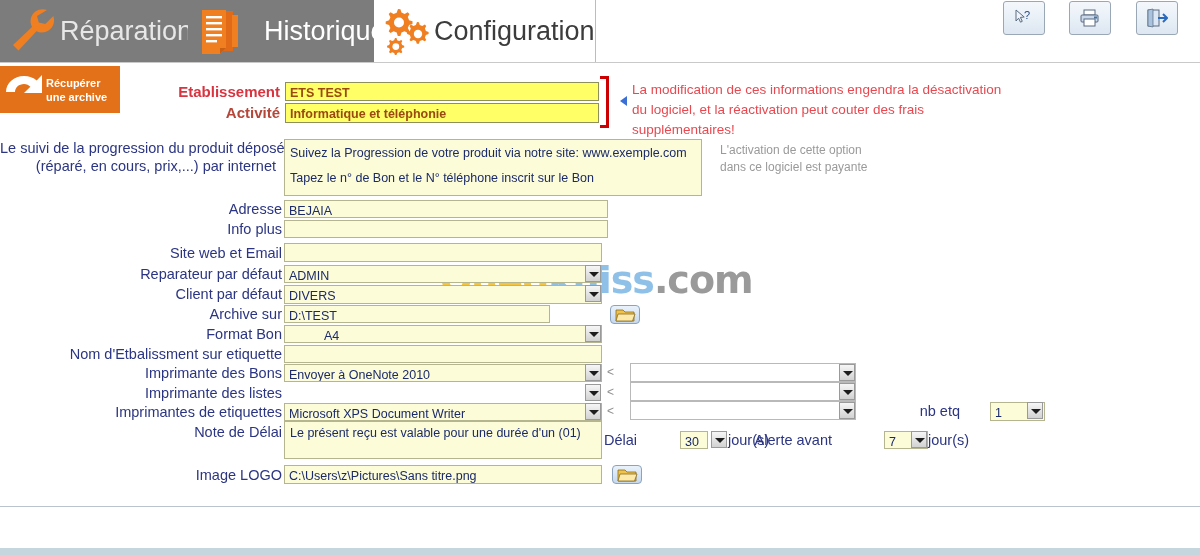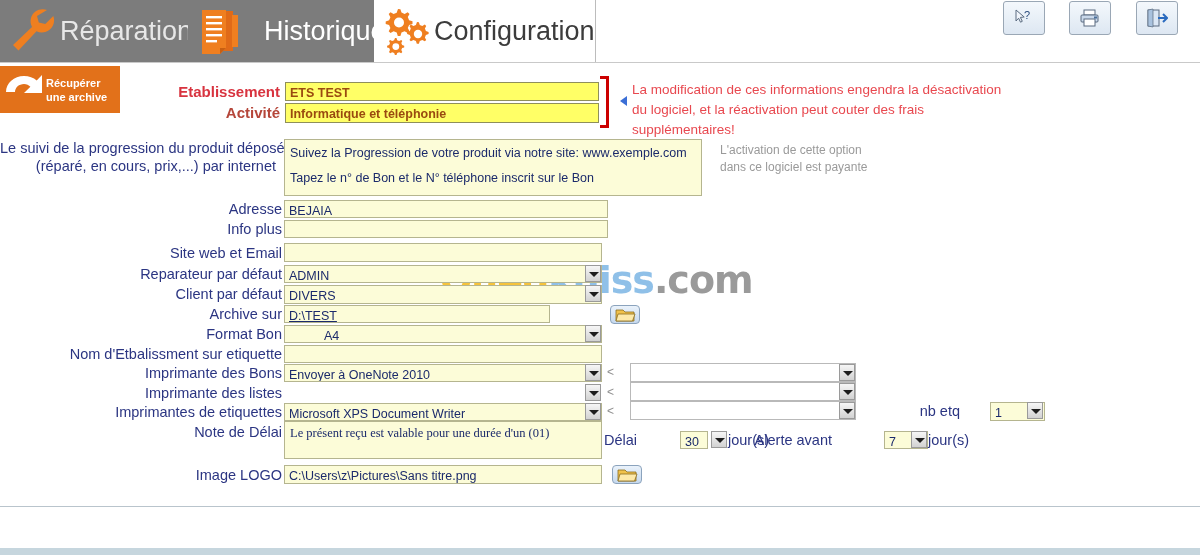--- a/index.html
+++ b/index.html
@@ -201,21 +201,21 @@
 
 <div class="lab" style="left:60px;top:266px;width:222px;">Reparateur par défaut</div>
 <div class="fld" style="left:284px;top:265px;width:318px;height:18px;">ADMIN</div>
 <div class="combo-arrow" style="left:585px;top:265px;"></div>
 
 <div class="lab" style="left:60px;top:286px;width:222px;">Client par défaut</div>
 <div class="fld" style="left:284px;top:285px;width:318px;height:19px;">DIVERS</div>
 <div class="combo-arrow" style="left:585px;top:285px;"></div>
 
 <div class="lab" style="left:60px;top:306px;width:222px;">Archive sur</div>
-<div class="fld" style="left:284px;top:305px;width:266px;height:18px;text-decoration:underline;">D:\TEST</div>
+<div class="fld" style="left:284px;top:305px;width:266px;height:18px;">D:\TEST</div>
 <div class="browse" style="left:610px;top:305px;">
   <svg width="22" height="15" viewBox="0 0 22 15">
     <path d="M1 2h7l2 2h9v9H1z" fill="#f0c14b" stroke="#8a6d1f" stroke-width="0.8"></path>
     <path d="M3 6h17l-2.5 7H1z" fill="#fde9a9" stroke="#8a6d1f" stroke-width="0.8"></path>
   </svg>
 </div>
 
 <div class="lab" style="left:60px;top:326px;width:222px;">Format Bon</div>
 <div class="fld" style="left:284px;top:325px;width:318px;height:18px;padding-left:39px;">A4</div>
 <div class="combo-arrow" style="left:585px;top:325px;"></div>
@@ -242,21 +242,21 @@
 <div class="combo-arrow" style="left:585px;top:403px;"></div>
 <div class="lt-mark" style="left:607px;top:404px;">&lt;</div>
 <div class="fld fld-white" style="left:630px;top:401px;width:226px;height:19px;"></div>
 <div class="combo-arrow" style="left:839px;top:402px;"></div>
 
 <div class="lab" style="left:905px;top:403px;width:55px;">nb etq</div>
 <div class="fld" style="left:990px;top:402px;width:55px;height:19px;">1</div>
 <div class="combo-arrow" style="left:1027px;top:402px;"></div>
 
 <div class="lab" style="left:60px;top:424px;width:222px;">Note de Délai</div>
-<div class="area" style="left:284px;top:421px;width:318px;height:38px;line-height:18px;padding-top:2px;font-family:Liberation Serif, serif;">
+<div class="area" style="left:284px;top:421px;width:318px;height:38px;line-height:18px;padding-top:2px;">
   <div>Le présent reçu est valable pour une durée d'un (01)</div>
 </div>
 
 <div class="lab" style="left:595px;top:432px;width:42px;">Délai</div>
 <div class="fld" style="left:680px;top:431px;width:28px;height:18px;">30</div>
 <div class="combo-arrow" style="left:711px;top:431px;"></div>
 <div class="lab" style="left:728px;top:432px;width:50px;text-align:left;">jour(s)</div>
 
 <div class="lab" style="left:710px;top:432px;width:122px;">Alerte avant</div>
 <div class="fld" style="left:884px;top:431px;width:44px;height:18px;">7</div>

